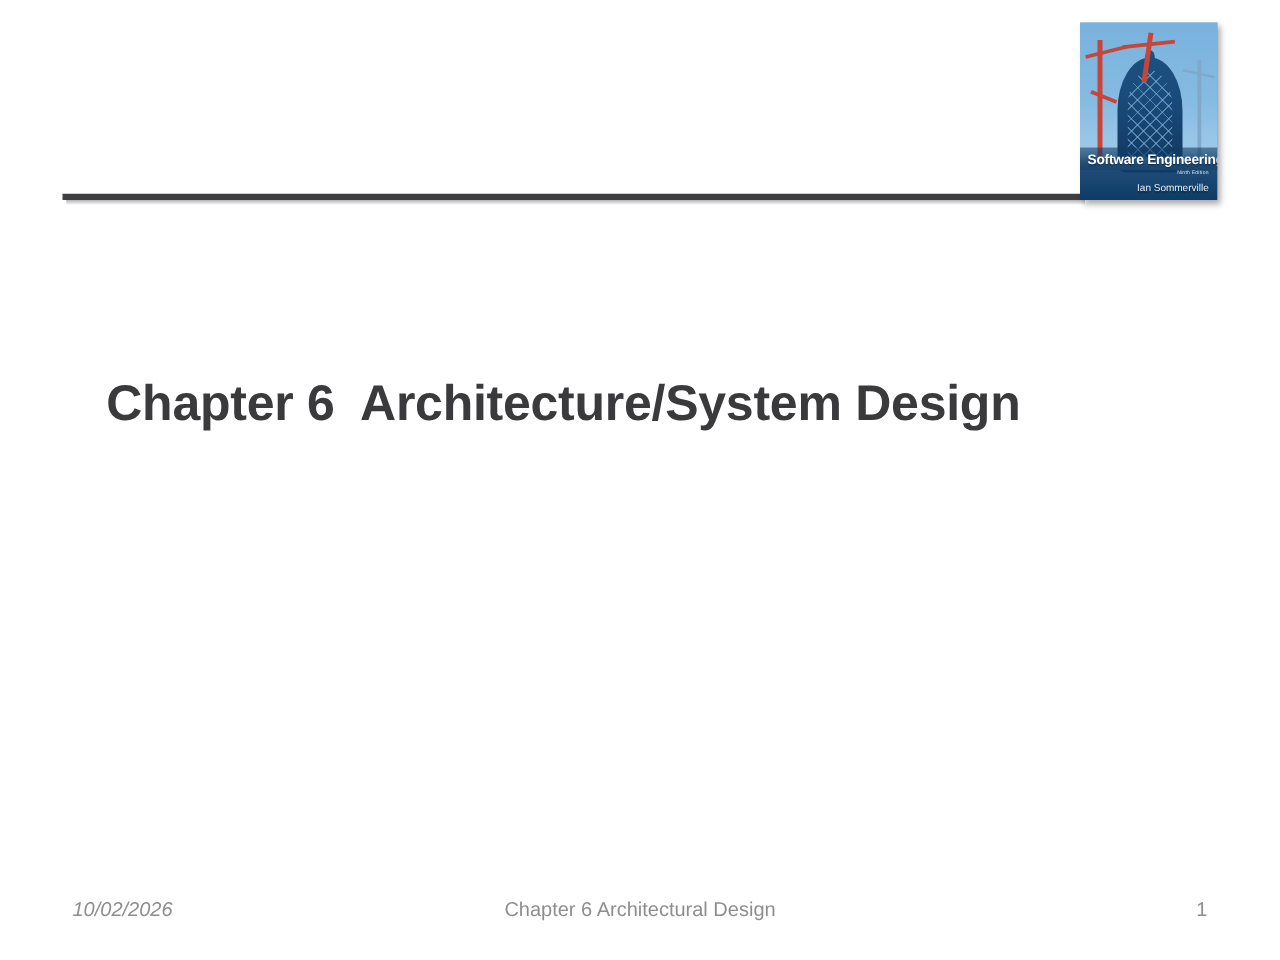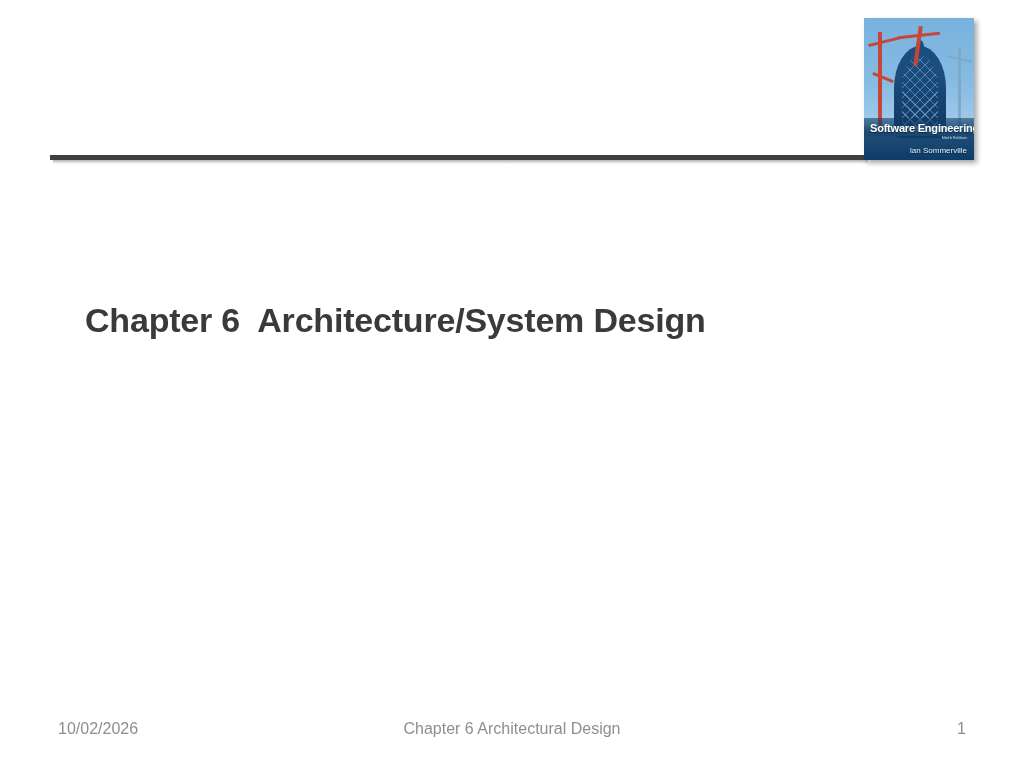--- a/index.html
+++ b/index.html
@@ -146,41 +146,42 @@
     padding-left: 40px;
   }
 
   
   .slide-title {
     position: absolute;
     left: 85px;
     top: 301px;
     width: 760px;
     color: #3a3a3c;
-    font-size: 34px;
+    font-size: 40px;
     font-weight: bold;
     letter-spacing: -0.2px;
     white-space: pre;
   }
 
   
   .footer {
     position: absolute;
     left: 0;
     right: 0;
     top: 720px;
     height: 30px;
     color: #8e8e8e;
     font-size: 16px;
   }
   .footer-date {
     position: absolute;
     left: 58px;
     top: 0;
     white-space: nowrap;
+    font-style: italic;
   }
   .footer-center {
     position: absolute;
     left: 0;
     right: 0;
     top: 0;
     text-align: center;
     white-space: nowrap;
   }
   .footer-page {

